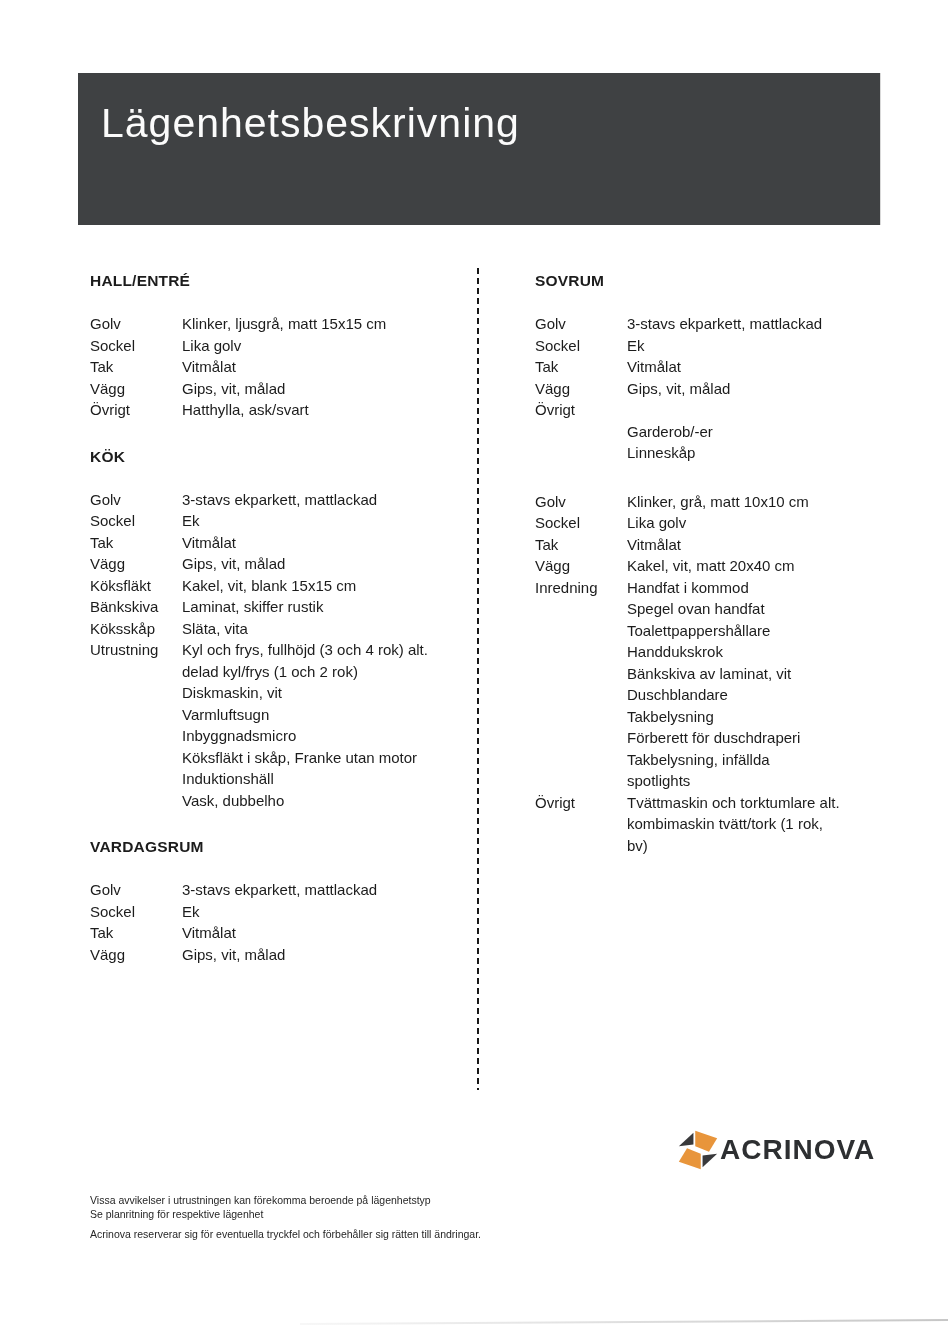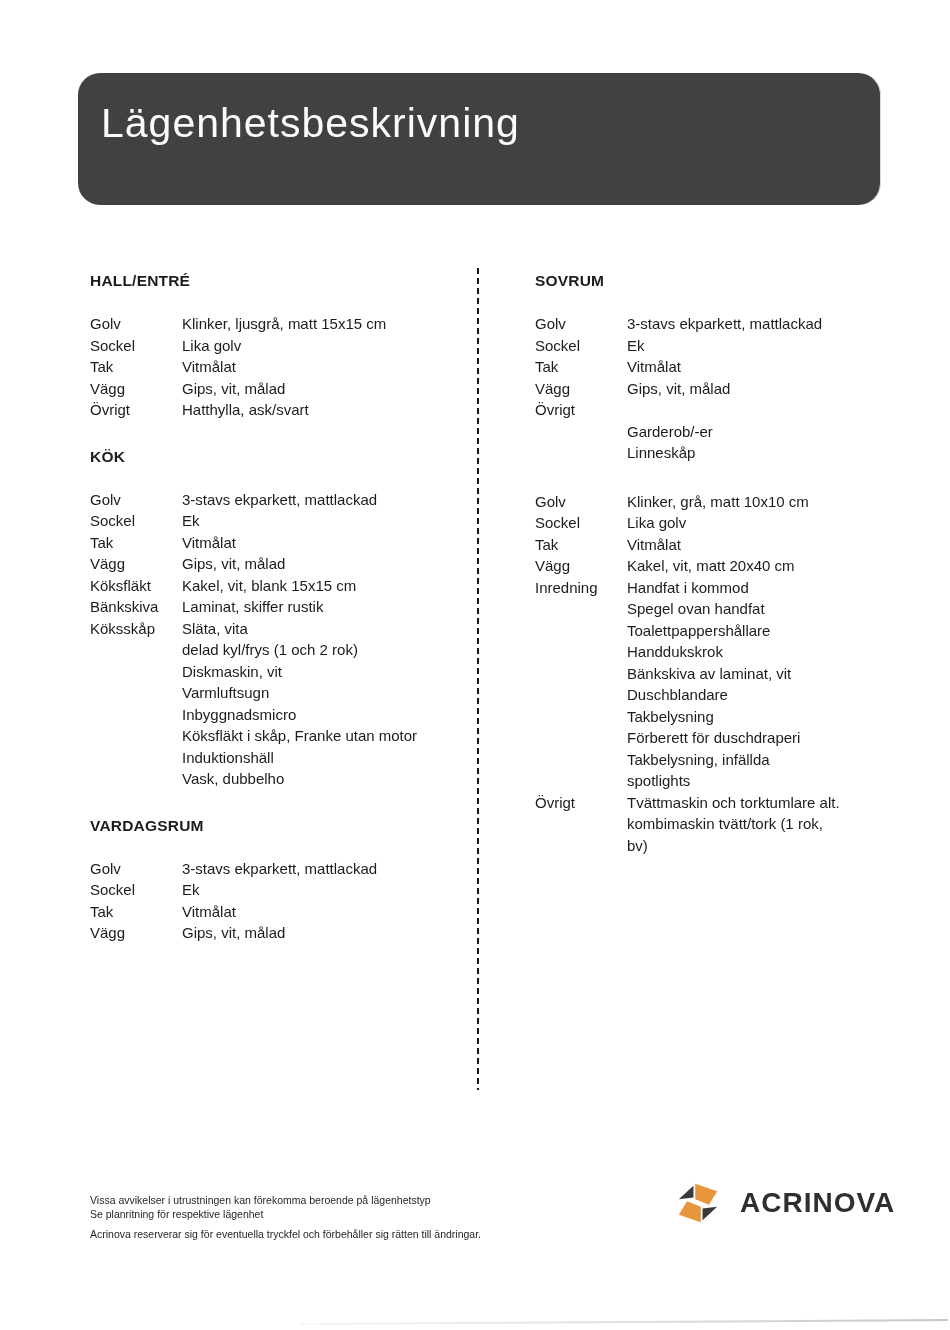--- a/index.html
+++ b/index.html
@@ -4,24 +4,23 @@
 <style>
   html,body{margin:0;padding:0;}
   body{
     width:950px;height:1330px;position:relative;overflow:hidden;
     background:#ffffff;
     font-family:"Liberation Sans",sans-serif;
     color:#1c1c1c;
     -webkit-font-smoothing:antialiased;
   }
   .banner{
-    position:absolute;left:78px;top:73px;width:802px;height:132px;
+    position:absolute;left:78px;top:73px;width:802px;height:152px;
     background:#3f4143;
     border-right:1px solid #d9d9d9;
-    border-radius:22px;
   }
   .banner h1{
     margin:0;padding:30px 0 0 23px;
     font-size:41px;line-height:1;
     font-weight:300;letter-spacing:1px;
     color:#fbfbfb;
   }
   .columns{position:absolute;left:0;top:268px;width:950px;}
   .col{position:absolute;top:0;}
   .col-left{left:90px;width:385px;}
@@ -37,22 +36,22 @@
   }
   .row{display:flex;line-height:21.5px;font-size:15px;}
   .label{flex:0 0 92px;}
   .value{flex:1;white-space:nowrap;}
   .footer-notes{
     position:absolute;left:90px;top:1194px;
     font-size:10.5px;line-height:13.5px;color:#262626;
   }
   .footer-notes .disclaimer{margin-top:7px;}
   .logo{
-    position:absolute;left:676px;top:1182px;
-    display:flex;align-items:center;gap:20px;
+    position:absolute;left:676px;top:1129px;
+    display:flex;align-items:center;gap:0;
   }
   .logo svg{width:44px;height:42px;display:block;}
   .wordmark{
     font-size:28px;font-weight:700;letter-spacing:1px;
     color:#2d2f31;
   }
   .scan-line{
     position:absolute;left:300px;top:1321px;width:648px;height:2px;
     background:linear-gradient(to right,rgba(190,190,190,.12),#c6c6c6);
     transform:rotate(-0.35deg);
@@ -112,20 +111,24 @@
           <span class="label">Köksfläkt</span>
           <span class="value">Kakel, vit, blank 15x15 cm</span>
         </div>
         <div class="row">
           <span class="label">Bänkskiva</span>
           <span class="value">Laminat, skiffer rustik</span>
         </div>
         <div class="row">
           <span class="label">Köksskåp</span>
           <span class="value">Släta, vita</span>
+        </div>
+        <div class="row">
+          <span class="label">Utrustning</span>
+          <span class="value">Kyl och frys, fullhöjd (3 och 4 rok) alt.</span>
         </div>
         <div class="row">
           <span class="label"></span>
           <span class="value">delad kyl/frys (1 och 2 rok)</span>
         </div>
         <div class="row">
           <span class="label"></span>
           <span class="value">Diskmaskin, vit</span>
         </div>
         <div class="row">

